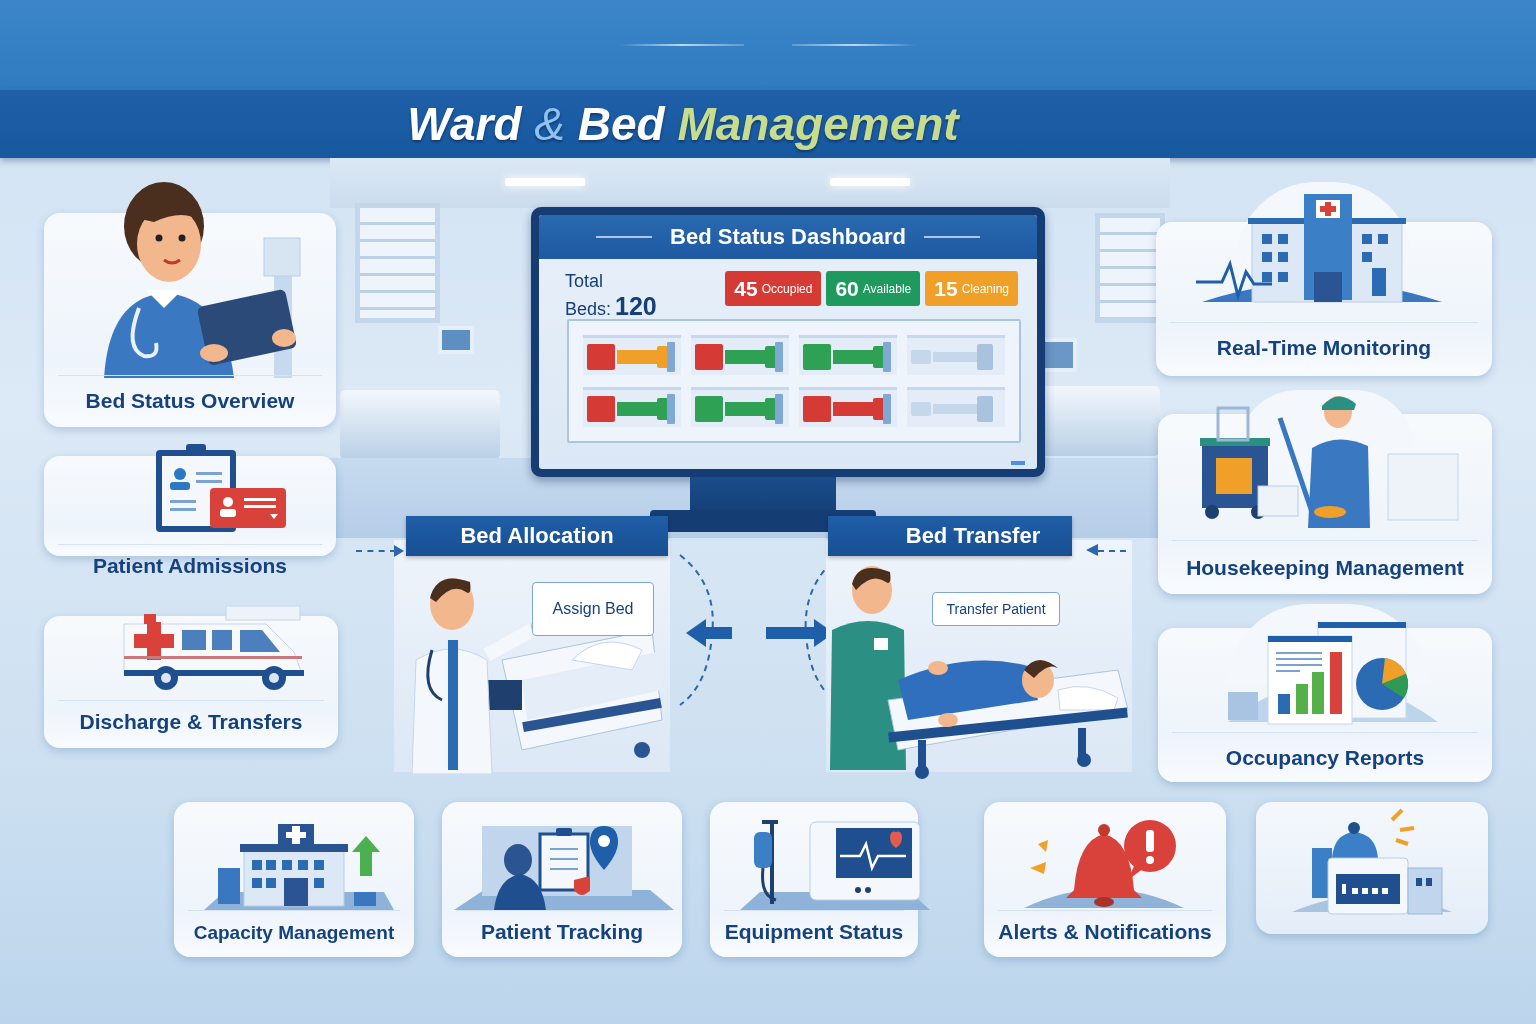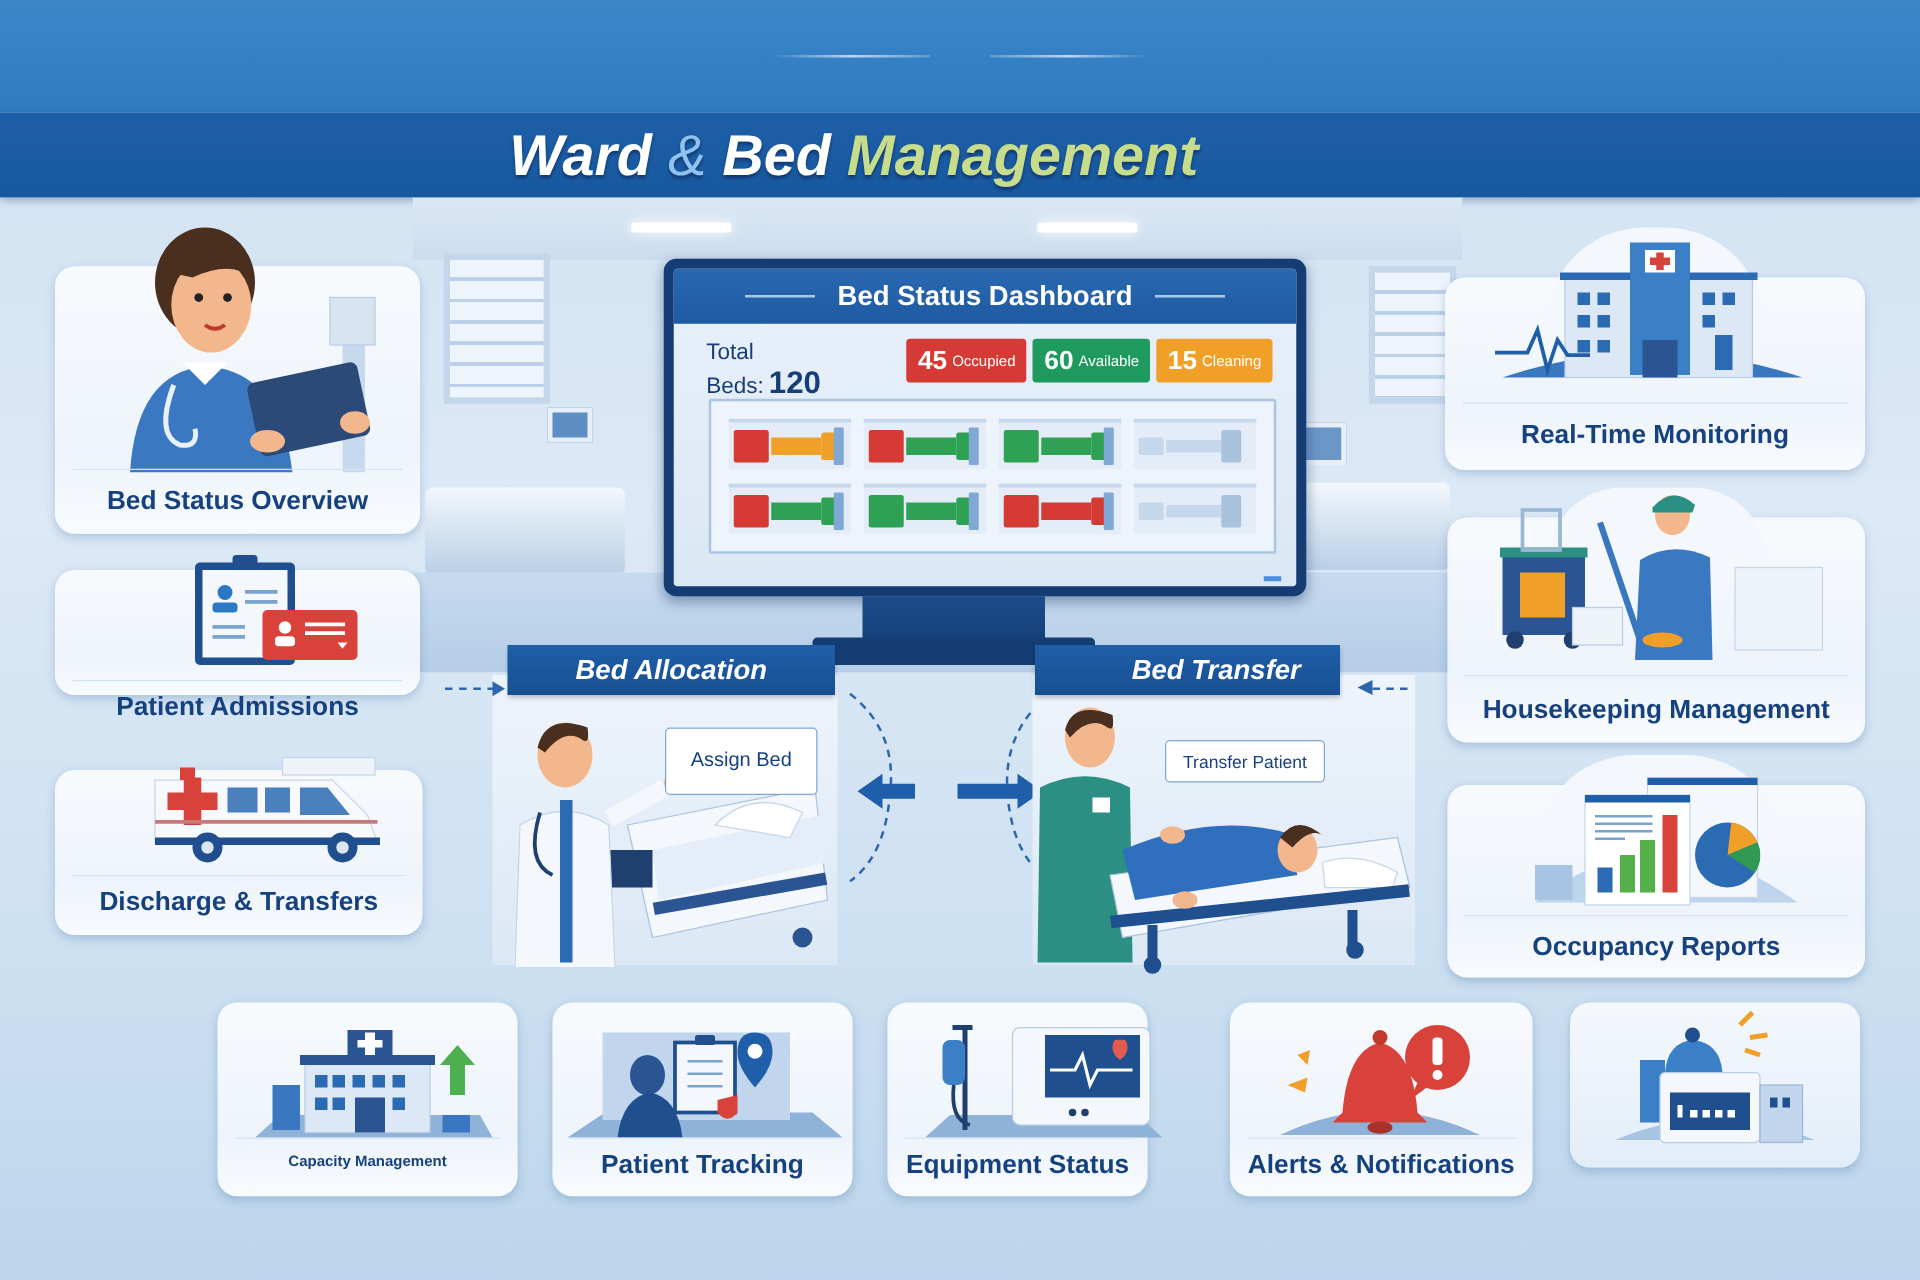--- a/index.html
+++ b/index.html
@@ -80,21 +80,20 @@
   .mon-led { position: absolute; right: 12px; bottom: 4px; width: 14px; height: 4px; background: #4c8ee0; }
   .mon-stand { position: absolute; left: 690px; top: 477px; width: 146px; height: 40px; background: linear-gradient(180deg, #1b4c8a, #143f76); }
   .mon-base { position: absolute; left: 650px; top: 510px; width: 226px; height: 22px; background: #143d73; border-radius: 4px 4px 0 0; }
 
   
   .mid-panel { position: absolute; top: 540px; height: 232px; background: linear-gradient(180deg, #eef4fb, #dce8f5); }
   .ribbon {
     position: absolute; top: 516px; height: 40px; background: linear-gradient(180deg, #1f5ea8, #174f92);
     color: #fff; font-weight: bold; font-size: 22px; display: flex; align-items: center; justify-content: center;
     box-shadow: 0 2px 4px rgba(0,0,0,0.25);
-    font-style: italic;
   }
   .bubble {
     position: absolute; background: #fff; border: 1.5px solid #7ea7d6; border-radius: 4px;
     color: #15427f; font-size: 16px; display: flex; align-items: center; justify-content: center;
   }
   .dash-arrow { position: absolute; height: 0; border-top: 2px dashed #2d66aa; }
 </style>
 </head>
 <body>
 
@@ -415,21 +414,21 @@
         <rect x="110" y="44" width="10" height="10"></rect>
         <rect x="48" y="62" width="10" height="10"></rect>
         <rect x="62" y="62" width="10" height="10"></rect>
         <rect x="110" y="62" width="10" height="10"></rect>
       </g>
     <rect x="80" y="62" width="24" height="28" fill="#2a5592"></rect>
     <rect x="150" y="76" width="22" height="14" fill="#3977c0"></rect>
     <path d="M162 20 L176 36 L168 36 L168 60 L156 60 L156 36 L148 36 Z" fill="#4caf50"></path>
   </svg>
   <div class="divline" style="top:108px;"></div>
-  <div class="lbl" style="top:120px; font-size:12px;text-align:center;">Capacity Management</div>
+  <div class="lbl" style="top:120px; font-size:19px;text-align:center;">Capacity Management</div>
 </div>
 
 <div class="card" style="left:442px; top:802px; width:240px; height:155px;">
   <svg style="position:absolute; left:12px; top:14px;" width="220" height="96" viewBox="0 0 220 96">
     <path d="M0 94 L30 74 L196 74 L220 94 Z" fill="#8fb2d9"></path>
     <rect x="28" y="10" width="150" height="70" fill="#c1d6ed"></rect>
     <rect x="86" y="18" width="48" height="56" fill="#f4f8fc" stroke="#1f4f8f" stroke-width="3"></rect>
     <rect x="102" y="12" width="16" height="8" rx="2" fill="#1f4f8f"></rect>
     <g fill="#7aa3d0">
         <rect x="96" y="32" width="28" height="2"></rect>

